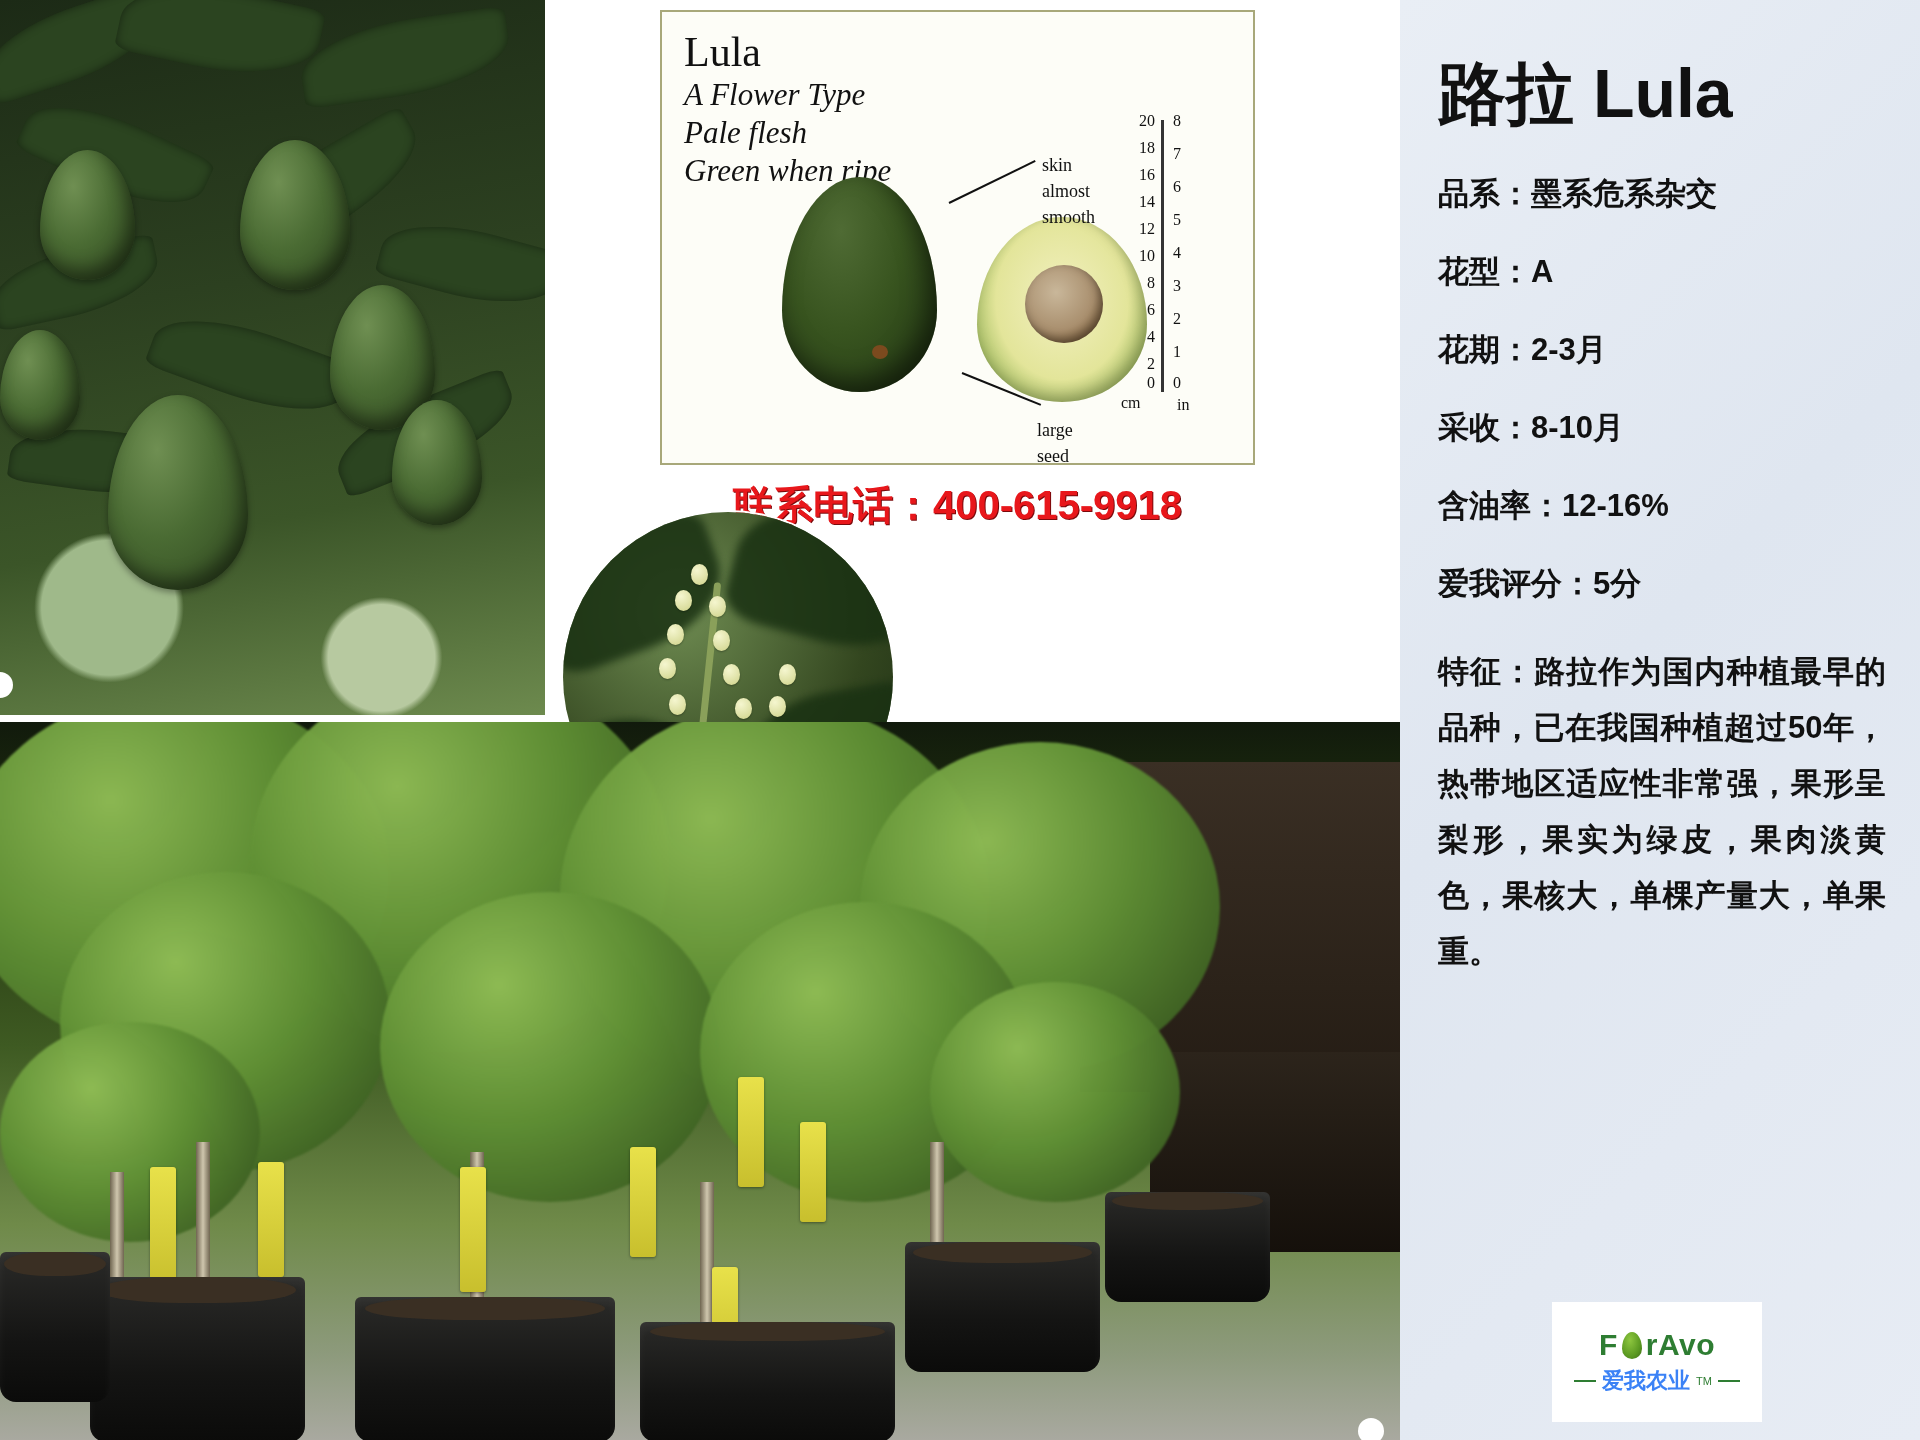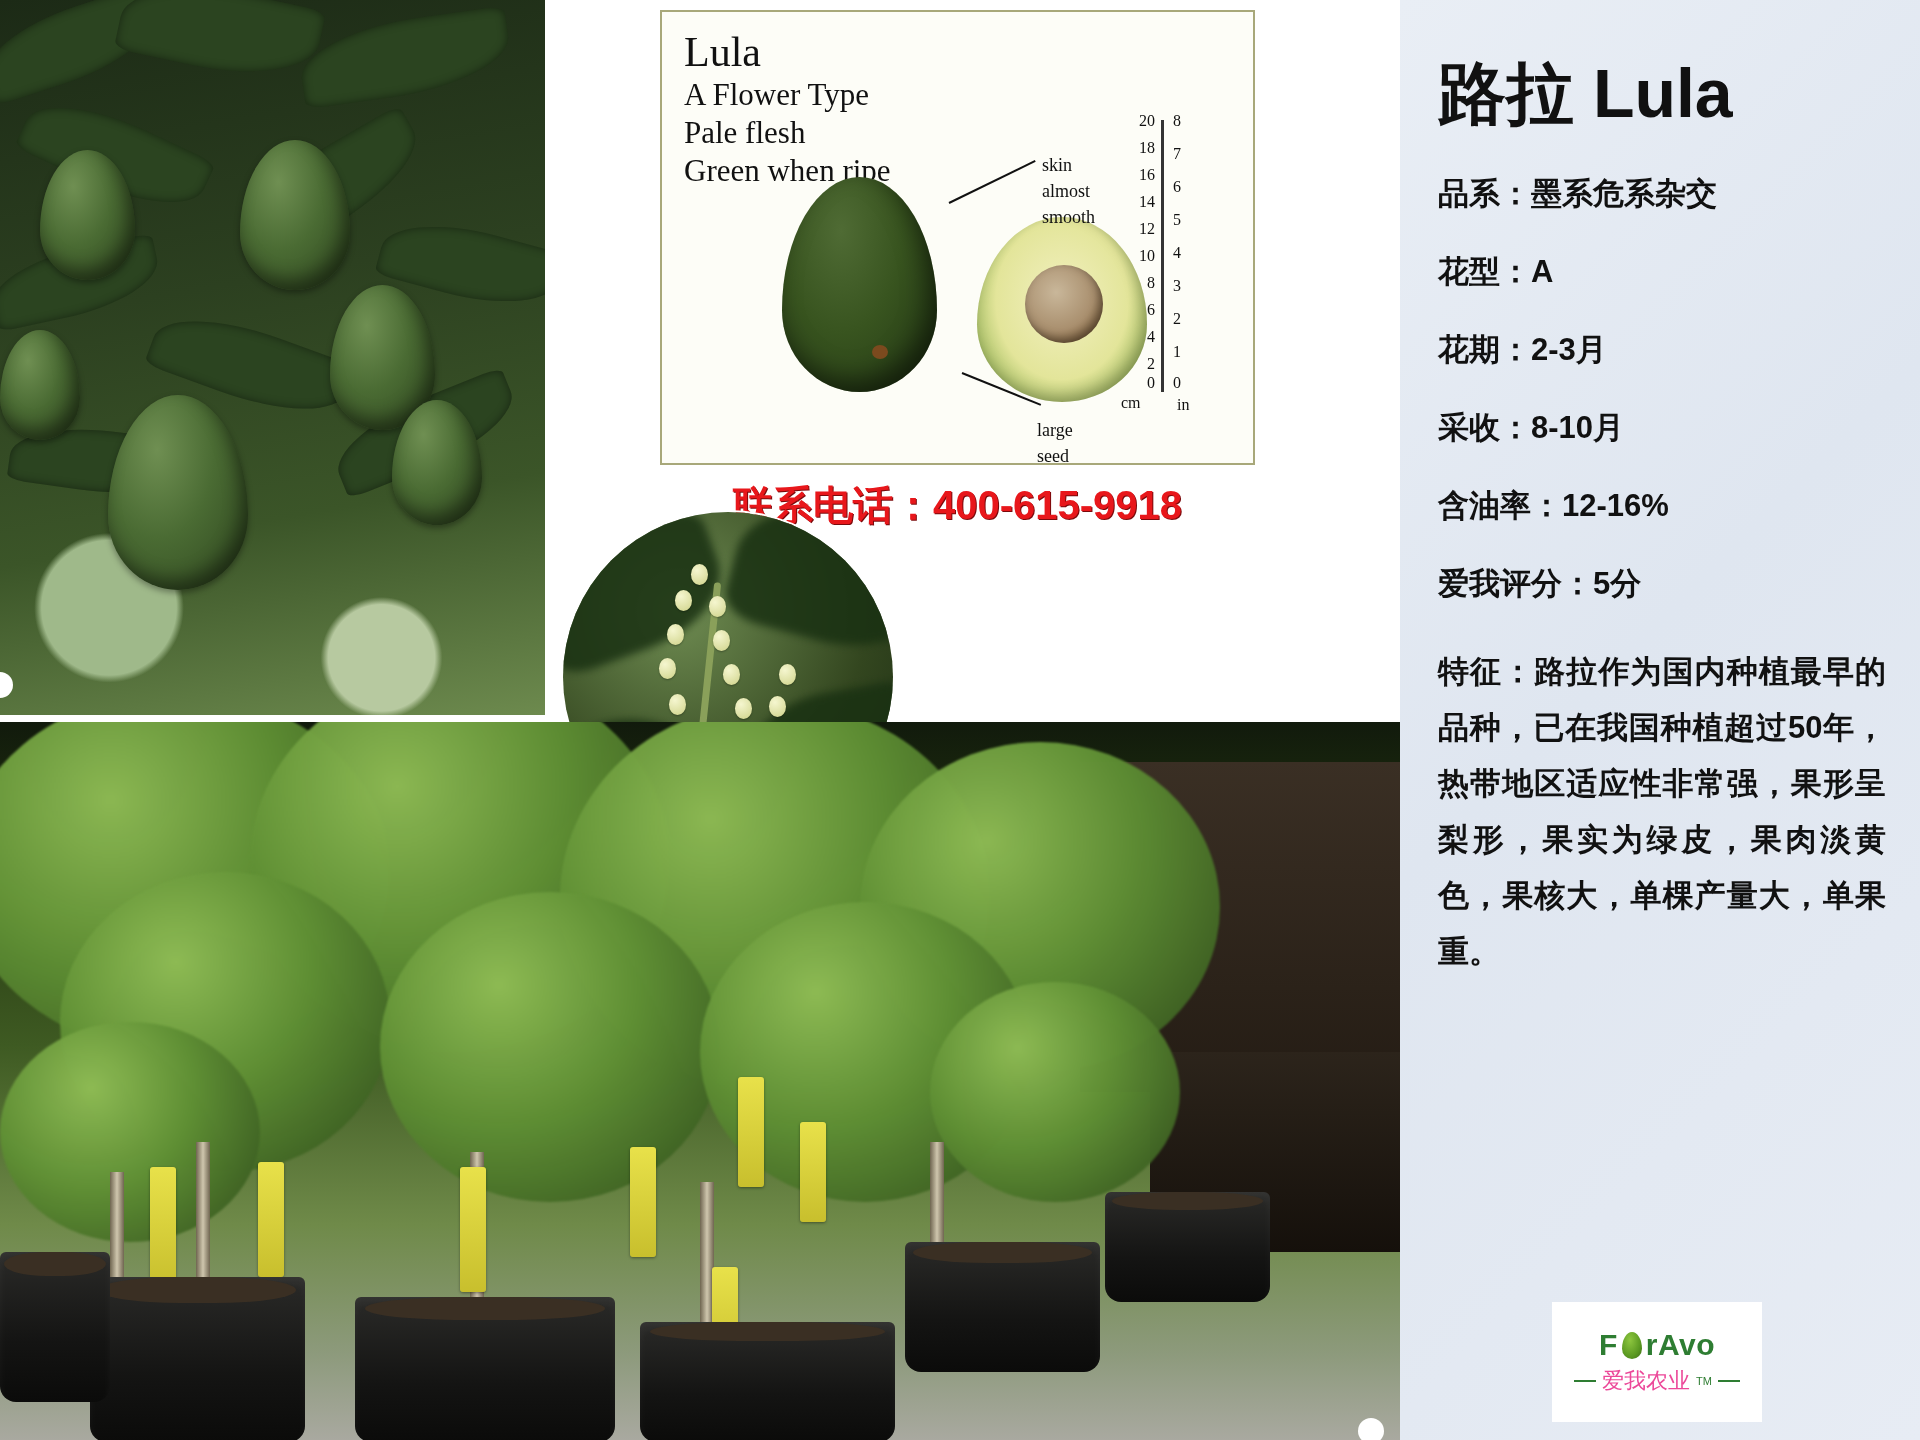--- a/index.html
+++ b/index.html
@@ -78,20 +78,21 @@
     line-height: 44px;
     color: #111;
     margin: 0 0 2px 0;
   }
   .card-line {
     font-family: "Liberation Serif", serif;
     font-size: 31px;
     line-height: 38px;
     color: #111;
     white-space: nowrap;
+    font-style: italic;
   }
 
   .fruit-illus {
     position: absolute;
     left: 110px; top: 150px;
     width: 230px; height: 250px;
   }
   .whole-fruit {
     position: absolute;
     left: 10px; top: 15px;
@@ -329,23 +330,23 @@
     margin-top: 4px;
     display: flex;
     align-items: center;
     gap: 6px;
   }
   .logo-sub .rule {
     width: 22px; height: 2px; background: #2e7d32;
   }
   .logo-sub-text {
     font-family: "Liberation Sans", sans-serif;
-    font-weight: normal;
+    font-weight: bold;
     font-size: 22px;
-    color: #ec4899;
+    color: #3b82f6;
   }
   .logo-tm {
     font-size: 11px;
     vertical-align: super;
     color: #2e7d32;
   }
 
   .corner-dot {
     position: absolute;
     width: 26px; height: 26px;

